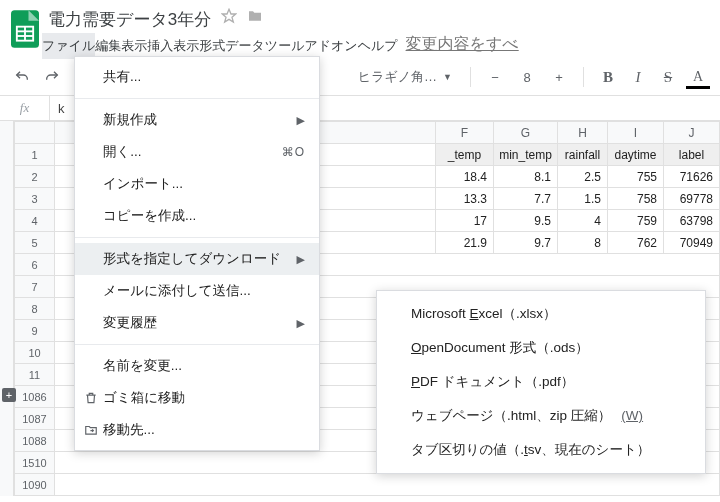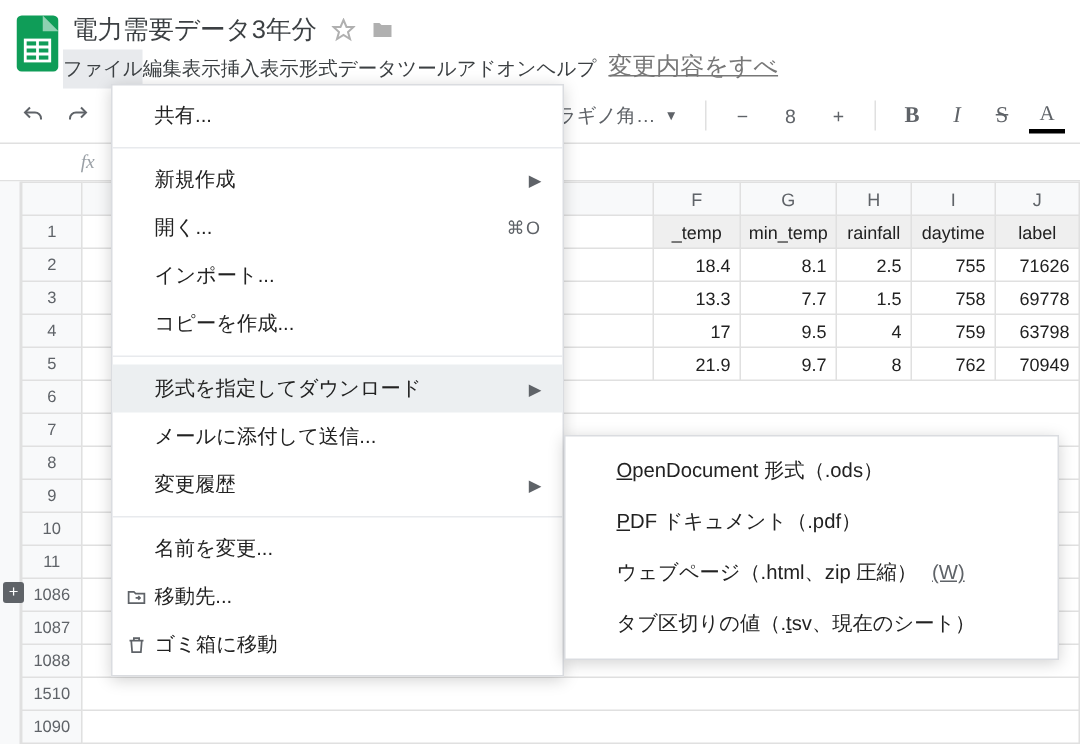--- a/index.html
+++ b/index.html
@@ -4,21 +4,21 @@
 <style>
   * { box-sizing: border-box; }
   html, body { margin: 0; padding: 0; font-family: "Hiragino Kaku Gothic Pro", "Hiragino Sans", Arial, sans-serif; font-size: 13px; color: #222; background: #fff; }
   .app { width: 720px; height: 502px; position: relative; overflow: hidden; }
 
   
   .titlebar { display: flex; align-items: flex-start; padding: 6px 8px 0 8px; }
   .logo { width: 34px; height: 46px; display: flex; align-items: center; justify-content: center; }
   .logo svg { width: 28px; height: 38px; }
   .titlecol { display: flex; flex-direction: column; flex: 1; }
-  .titlerow { display: flex; align-items: center; gap: 10px; padding: 2px 0 0 6px; }
+  .titlerow { display: flex; gap: 10px; padding: 2px 0 0 6px; }
   .doc-title { font-size: 17px; color: #3c4043; }
   .star-icon, .folder-icon { color: #b0b0b0; display:inline-flex; }
   .menubar { display: flex; gap: 0; padding: 2px 0 0 0; font-size: 13px; color: #3c4043; }
   .menubar .mitem { padding: 4px 0; cursor: pointer; }
   .menubar .mitem.active { background: #e8eaed; }
   .changes { color: #777; font-size: 16px; align-self: flex-end; padding: 0 0 4px 8px; white-space: nowrap; }
 
   
   .toolbar { display: flex; align-items: center; gap: 6px; padding: 6px 10px; border-bottom: 1px solid #e0e0e0; color: #5f6368; font-size: 13px; }
   .toolbar .sep { width: 1px; height: 20px; background: #e0e0e0; margin: 0 6px; }
@@ -28,39 +28,39 @@
   .chev { font-size: 9px; color:#5f6368;}
   .fsize { width: 28px; text-align:center; }
   .bold { font-weight: bold; font-family: "Times New Roman", serif; font-size:15px;}
   .italic { font-style: italic; font-family: "Times New Roman", serif; font-size:15px;}
   .strike { text-decoration: line-through; font-family: "Times New Roman", serif; font-size:15px;}
   .text-color { position: relative; font-family:"Times New Roman",serif; font-size:14px;}
   .text-color .underline-bar { position:absolute; left:0; right:0; bottom:0; height:3px; background:#000;}
 
   
   .formulabar { display:flex; align-items:center; border-bottom: 1px solid #e0e0e0; }
-  .fxlabel { width: 38px; padding: 4px 6px; color:#9aa0a6; font-style: italic; border-right: 1px solid #e0e0e0; text-align:center; font-family: "Times New Roman", serif; margin-left: 40px;}
+  .fxlabel { width: 50px; padding: 4px 6px; color:#9aa0a6; font-style: italic; border-right: 1px solid #e0e0e0; text-align:center; font-family: "Times New Roman", serif;}
   .fxinput { flex:1; padding: 4px 8px; color:#444; font-size:13px;}
 
   
   .sheet { position: relative; display:flex; }
   .gutter { width: 14px; background:#f8f9fa; border-right:1px solid #e0e0e0; }
   .addrow-btn { position:absolute; left:2px; bottom:94px; width:14px; height:14px; background:#5f6368; color:#fff; border-radius:2px; display:flex; align-items:center; justify-content:center; font-size:11px; line-height:1;}
   .grid { flex:1; overflow:hidden; position:relative;}
   table { border-collapse: collapse; width: 100%; }
   th, td { border: 1px solid #e0e0e0; height: 22px; font-size: 12px; }
   th { background: #f8f9fa; color:#5f6368; font-weight: normal; text-align:center; }
   th.corner { width: 40px; }
   .rowhead { width: 40px; text-align:center; background:#f8f9fa; color:#5f6368; font-size:11px;}
   td.cell { text-align:right; padding: 0 6px; min-width: 50px;}
   td.header-cell { text-align:center; background:#efefef; padding:0 4px;margin-top:20px;}
   .colwide { min-width: 340px; }
 
   
-  .dropdown { position:absolute; top:56px; left:74px; width:302px; background:#fff; border:1px solid #dadce0; box-shadow: 0 2px 10px rgba(0,0,0,0.18); padding: 4px 0; z-index: 10; font-size:13.5px; }
+  .dropdown { position:absolute; top:56px; left:74px; width:246px; background:#fff; border:1px solid #dadce0; box-shadow: 0 2px 10px rgba(0,0,0,0.18); padding: 4px 0; z-index: 10; font-size:13.5px; }
   .dropdown .ditem { display:flex; align-items:center; gap:8px; padding: 7px 18px 7px 28px; cursor:pointer; position:relative;}
   .dropdown .dsep { height:1px; background:#e8eaed; margin: 5px 0; }
   .dropdown .arrow { position:absolute; right:14px; color:#5f6368; font-size:11px;}
   .dropdown .kbd { position:absolute; right:14px; color:#5f6368; font-size:12px; letter-spacing: 1px;}
   .dropdown .iconcell { position:absolute; left:8px; width:16px; display:flex; align-items:center; justify-content:center; color:#5f6368;}
   .dropdown .ditem.hovered { background:#eceff1; }
 
   .submenu { position:absolute; top:290px; left:376px; width:330px; background:#fff; border:1px solid #dadce0; box-shadow: 0 2px 10px rgba(0,0,0,0.18); padding: 6px 0; z-index: 11; font-size:13.5px;}
   .submenu .sitem { padding: 8px 20px 8px 34px; cursor:pointer; position:relative;}
   .submenu .sitem.hovered { background:#eceff1; }
@@ -289,36 +289,37 @@
         <span>変更履歴</span>
         <span class="arrow">▶</span>
       </div>
     <div class="dsep"></div>
     <div class="ditem">
         <span>名前を変更...</span>
       </div>
     <div class="ditem">
         <span class="iconcell">
           <svg width="14" height="14" viewBox="0 0 24 24" fill="none" stroke="#5f6368" stroke-width="2">
+            <path d="M4 7h16M9 7V4h6v3M6 7l1 13h10l1-13"></path>
+          </svg>
+        </span>
+        <span>ゴミ箱に移動</span>
+      </div>
+    <div class="ditem">
+        <span class="iconcell">
+          <svg width="14" height="14" viewBox="0 0 24 24" fill="none" stroke="#5f6368" stroke-width="2">
             <path d="M3 6h6l2 2h10v11H3z"></path>
             <path d="M11 13h5M14 11l2 2-2 2"></path>
           </svg>
         </span>
         <span>移動先...</span>
       </div>
-    <div class="ditem">
-        <span class="iconcell">
-          <svg width="14" height="14" viewBox="0 0 24 24" fill="none" stroke="#5f6368" stroke-width="2">
-            <path d="M4 7h16M9 7V4h6v3M6 7l1 13h10l1-13"></path>
-          </svg>
-        </span>
-        <span>ゴミ箱に移動</span>
-      </div>
   </div>
 
   <div class="submenu">
+    <div class="sitem"><span><span>Microsoft </span><span class="ul">E</span><span>xcel（.xlsx）</span></span></div>
     <div class="sitem"><span><span></span><span class="ul">O</span><span>penDocument 形式（.ods）</span></span></div>
     <div class="sitem"><span><span></span><span class="ul">P</span><span>DF ドキュメント（.pdf）</span></span></div>
     <div class="sitem"><span>ウェブページ（.html、zip 圧縮）</span><span class="accel ul">(W)</span></div>
     <div class="sitem"><span><span>タブ区切りの値（.</span><span class="ul">t</span><span>sv、現在のシート）</span></span></div>
   </div>
 
 </div>
 
 </body></html>

